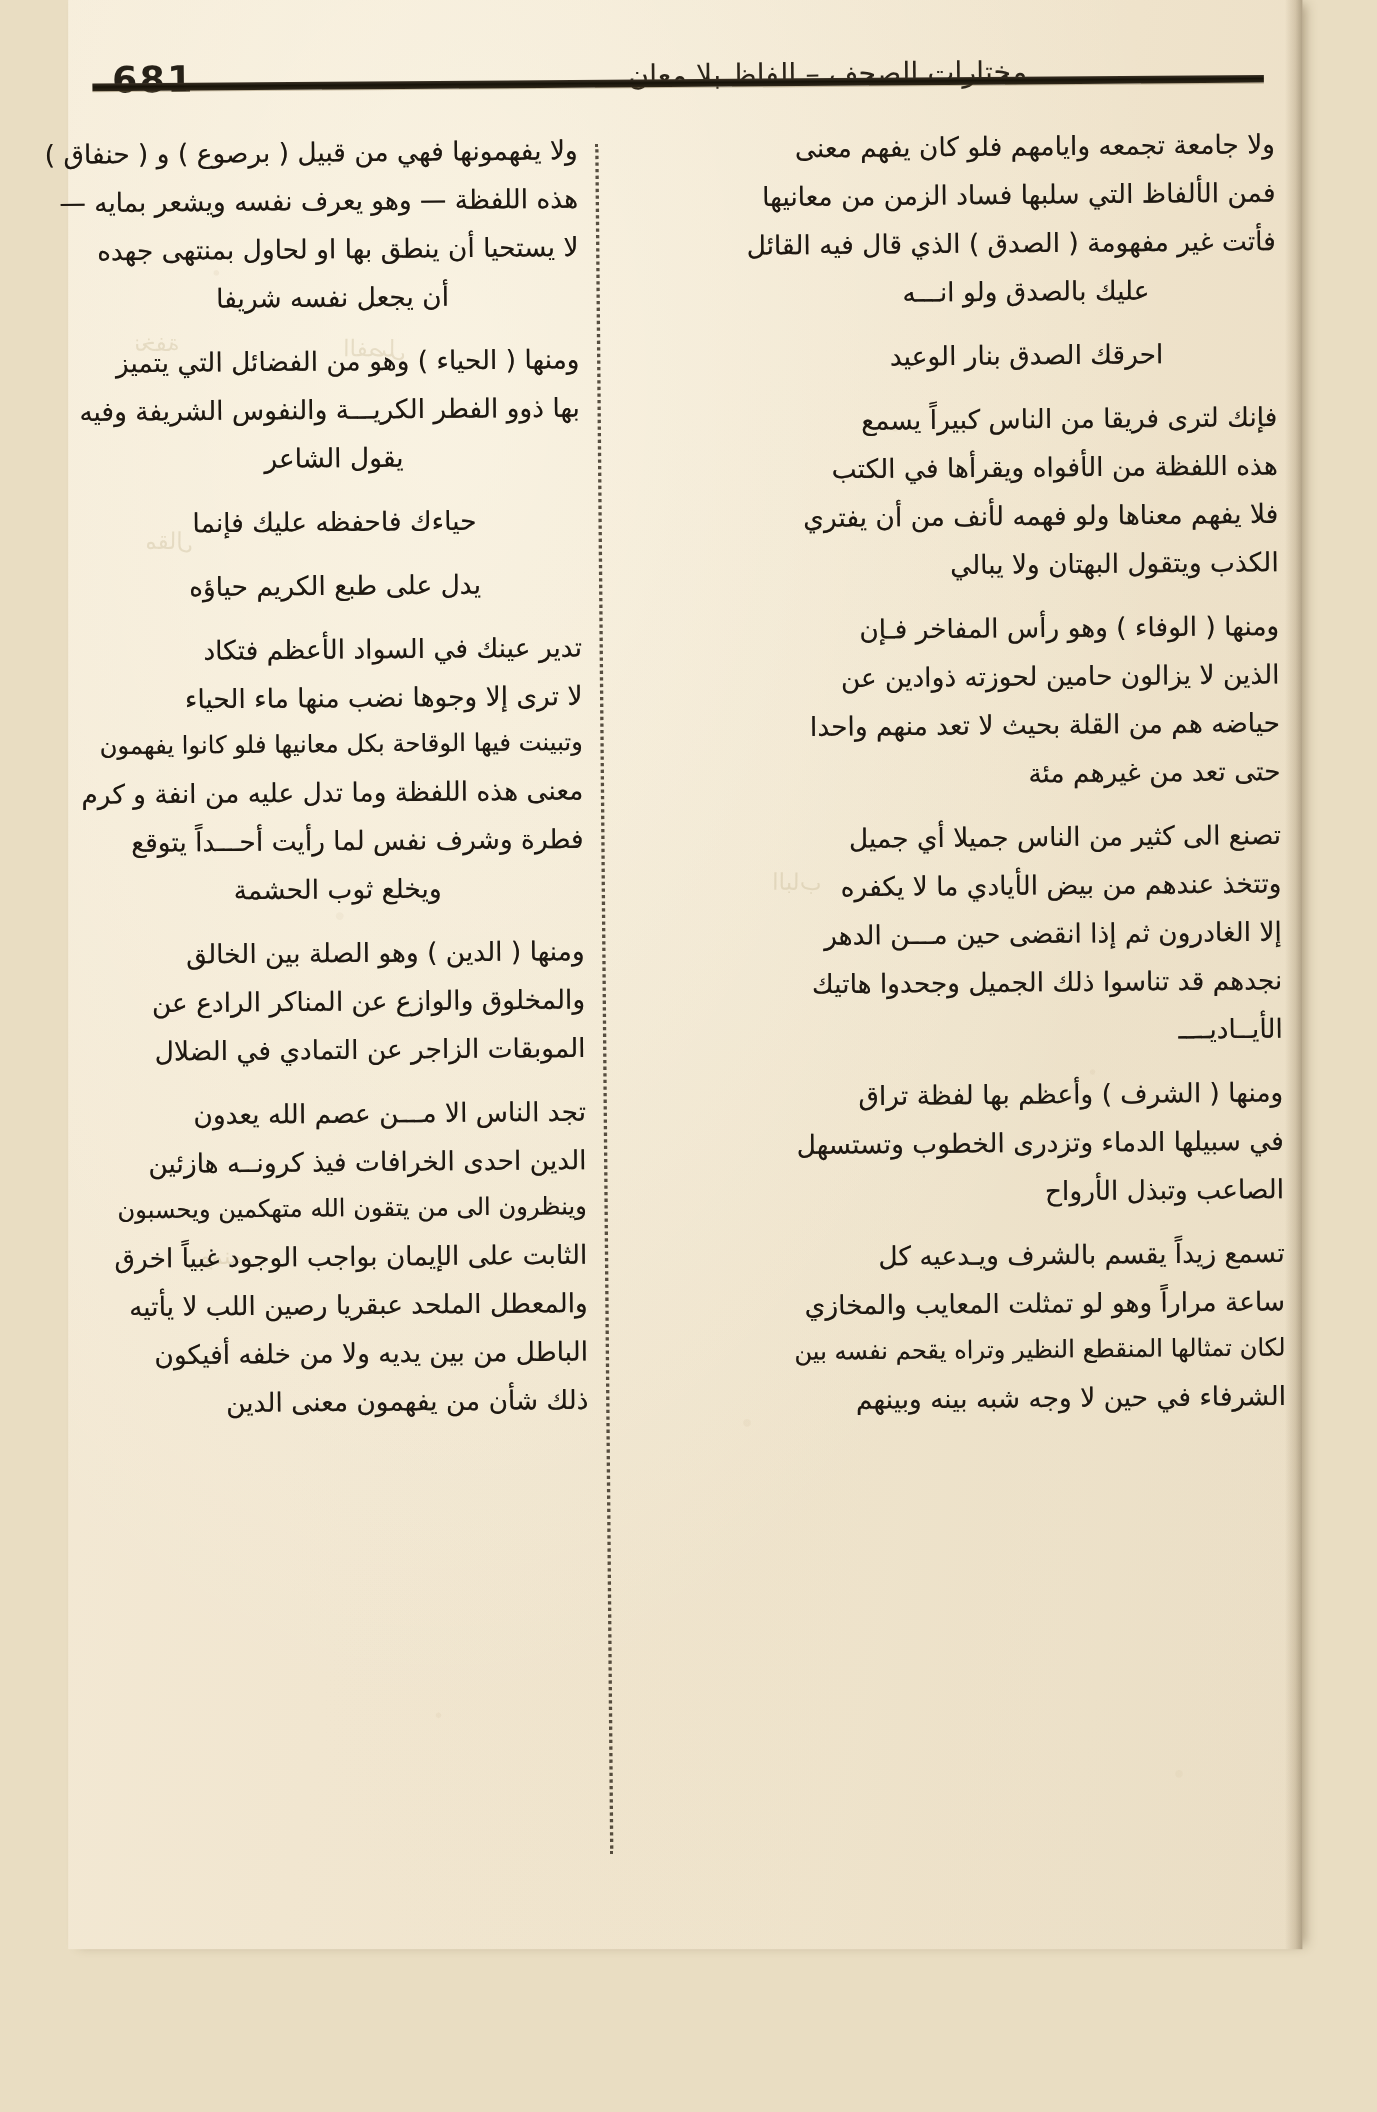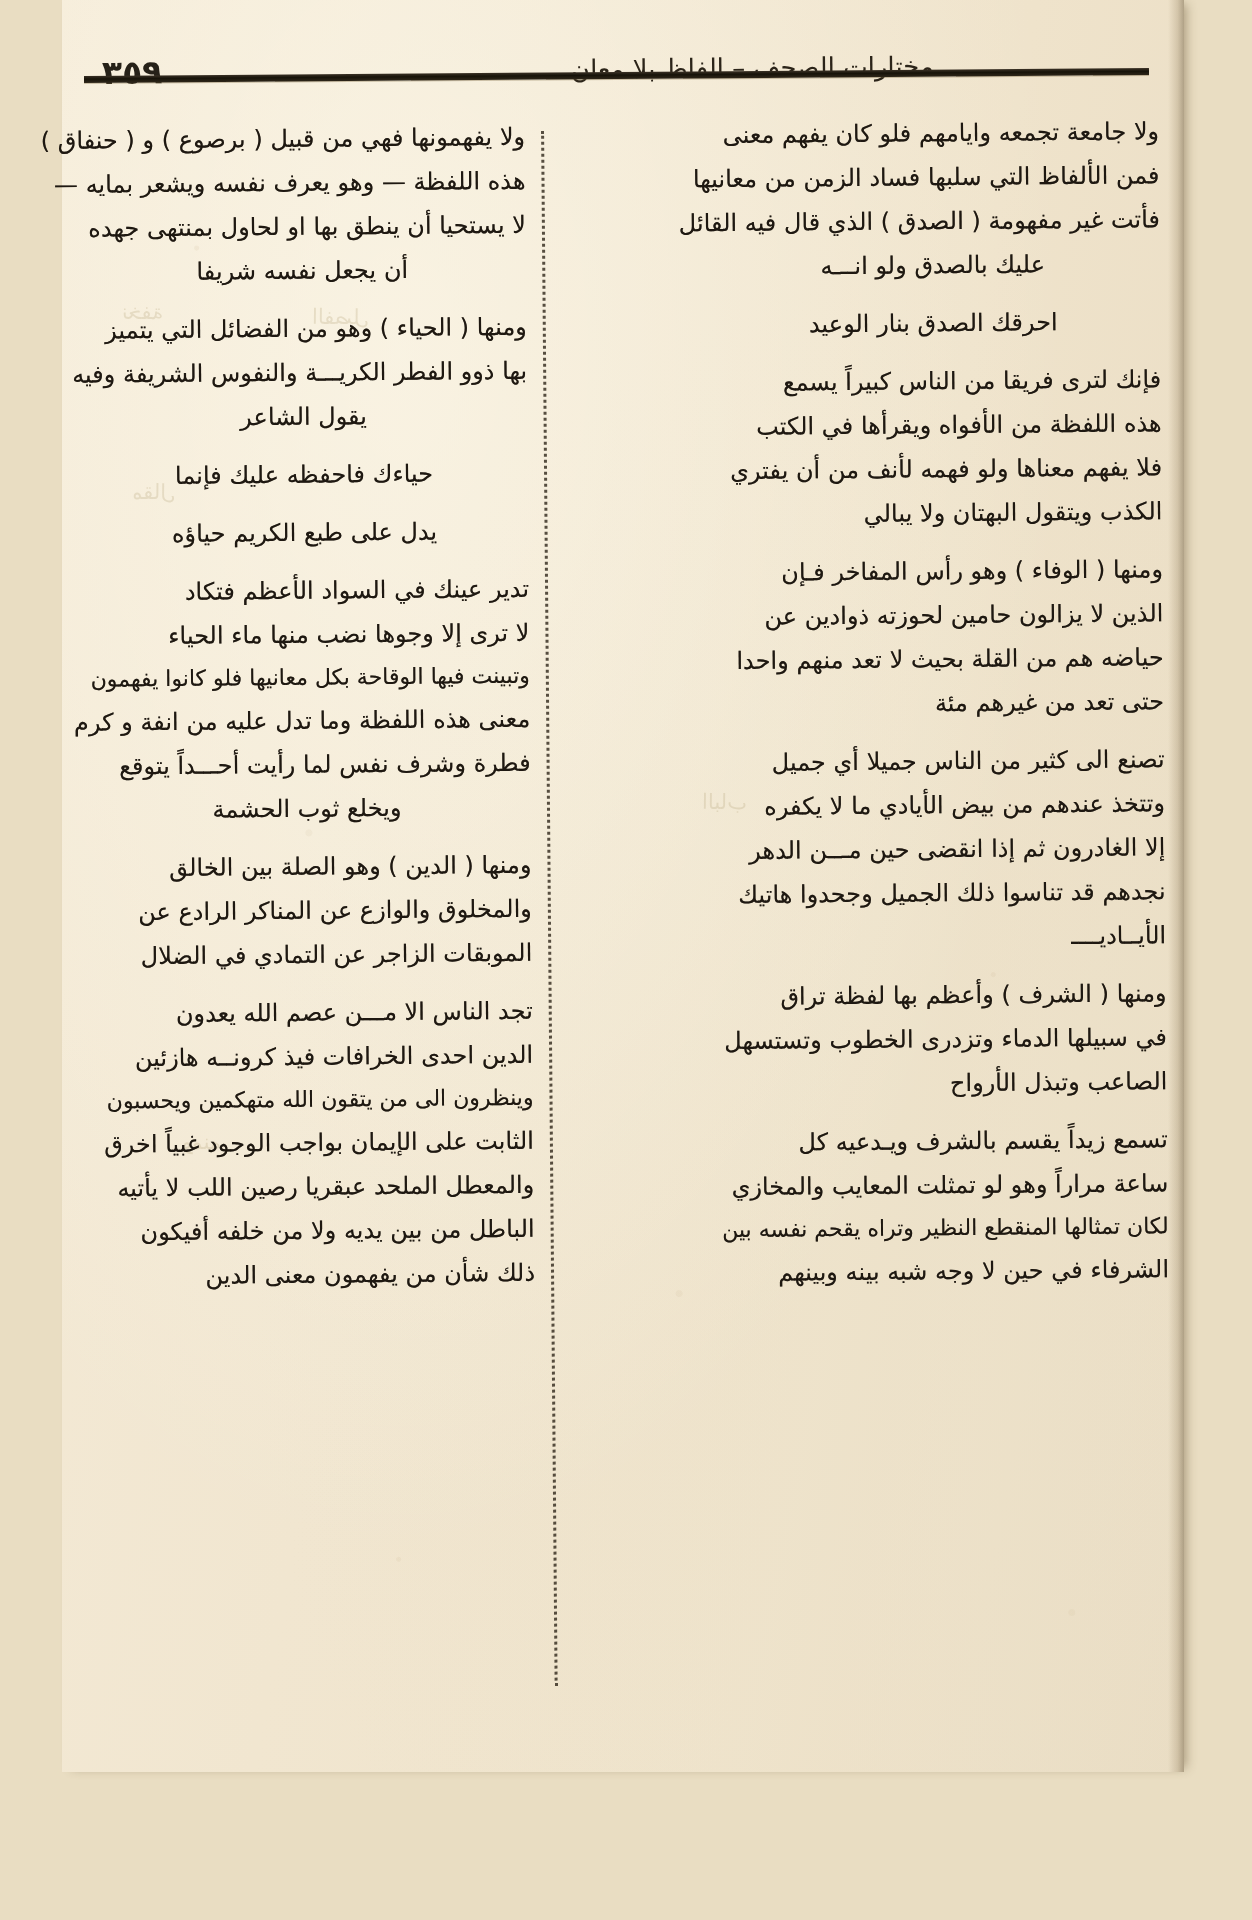--- a/index.html
+++ b/index.html
@@ -112,21 +112,21 @@
 <div id="sheet">
   <div id="grain"></div>
 
   <div class="ghost" style="left:60px;top:300px;">نخفة</div>
   <div class="ghost" style="left:250px;top:305px;">الفصل</div>
   <div class="ghost" style="left:70px;top:480px;">مقال</div>
   <div class="ghost" style="left:640px;top:790px;">الباب</div>
   <div class="ghost" style="left:120px;top:1130px;">ومنه</div>
 
   <div id="header">
-    <div id="pageno">٣٥٩</div>
+    <div id="pageno">681</div>
     <div id="headtitle">مختارات الصحف – الفاظ بلا معان</div>
   </div>
   <div id="rule"></div>
 
   <div id="cols">
     <div id="divider"></div>
 
     <div class="col" id="col-right">
       <div class="line tight">ولا جامعة تجمعه وايامهم فلو كان يفهم معنى</div>
       <div class="line tight">فمن الألفاظ التي سلبها فساد الزمن من معانيها</div>

